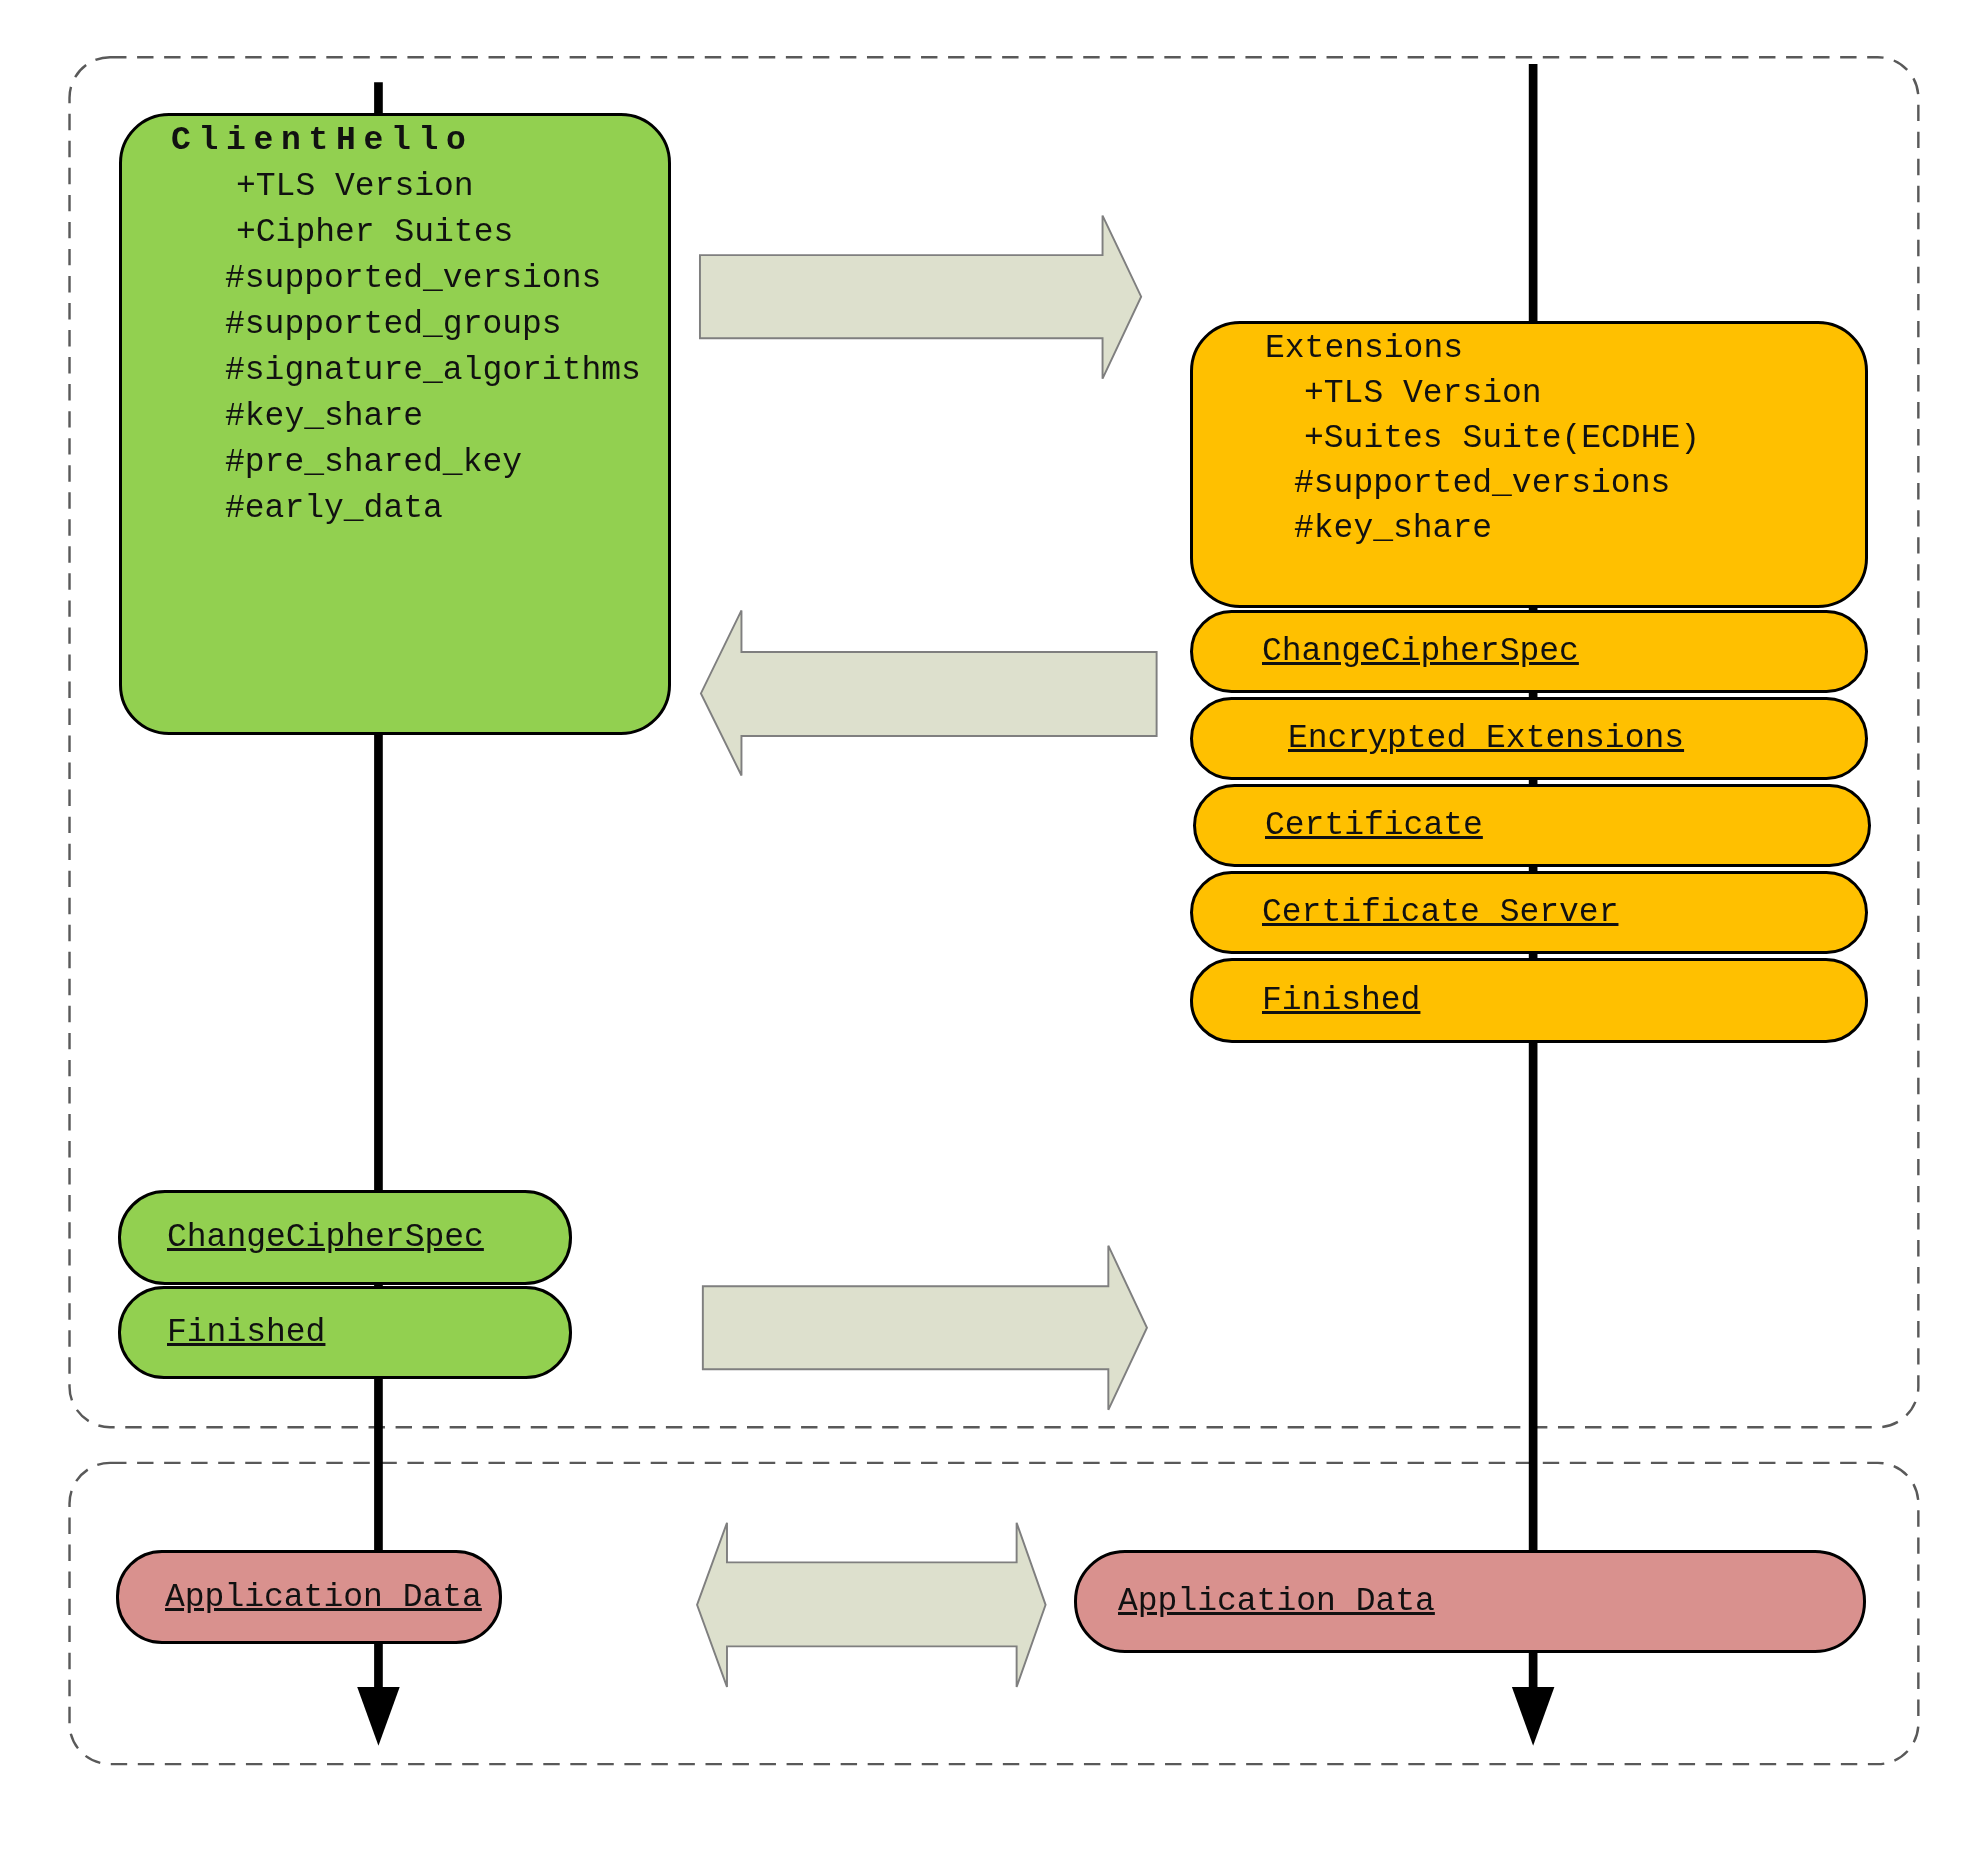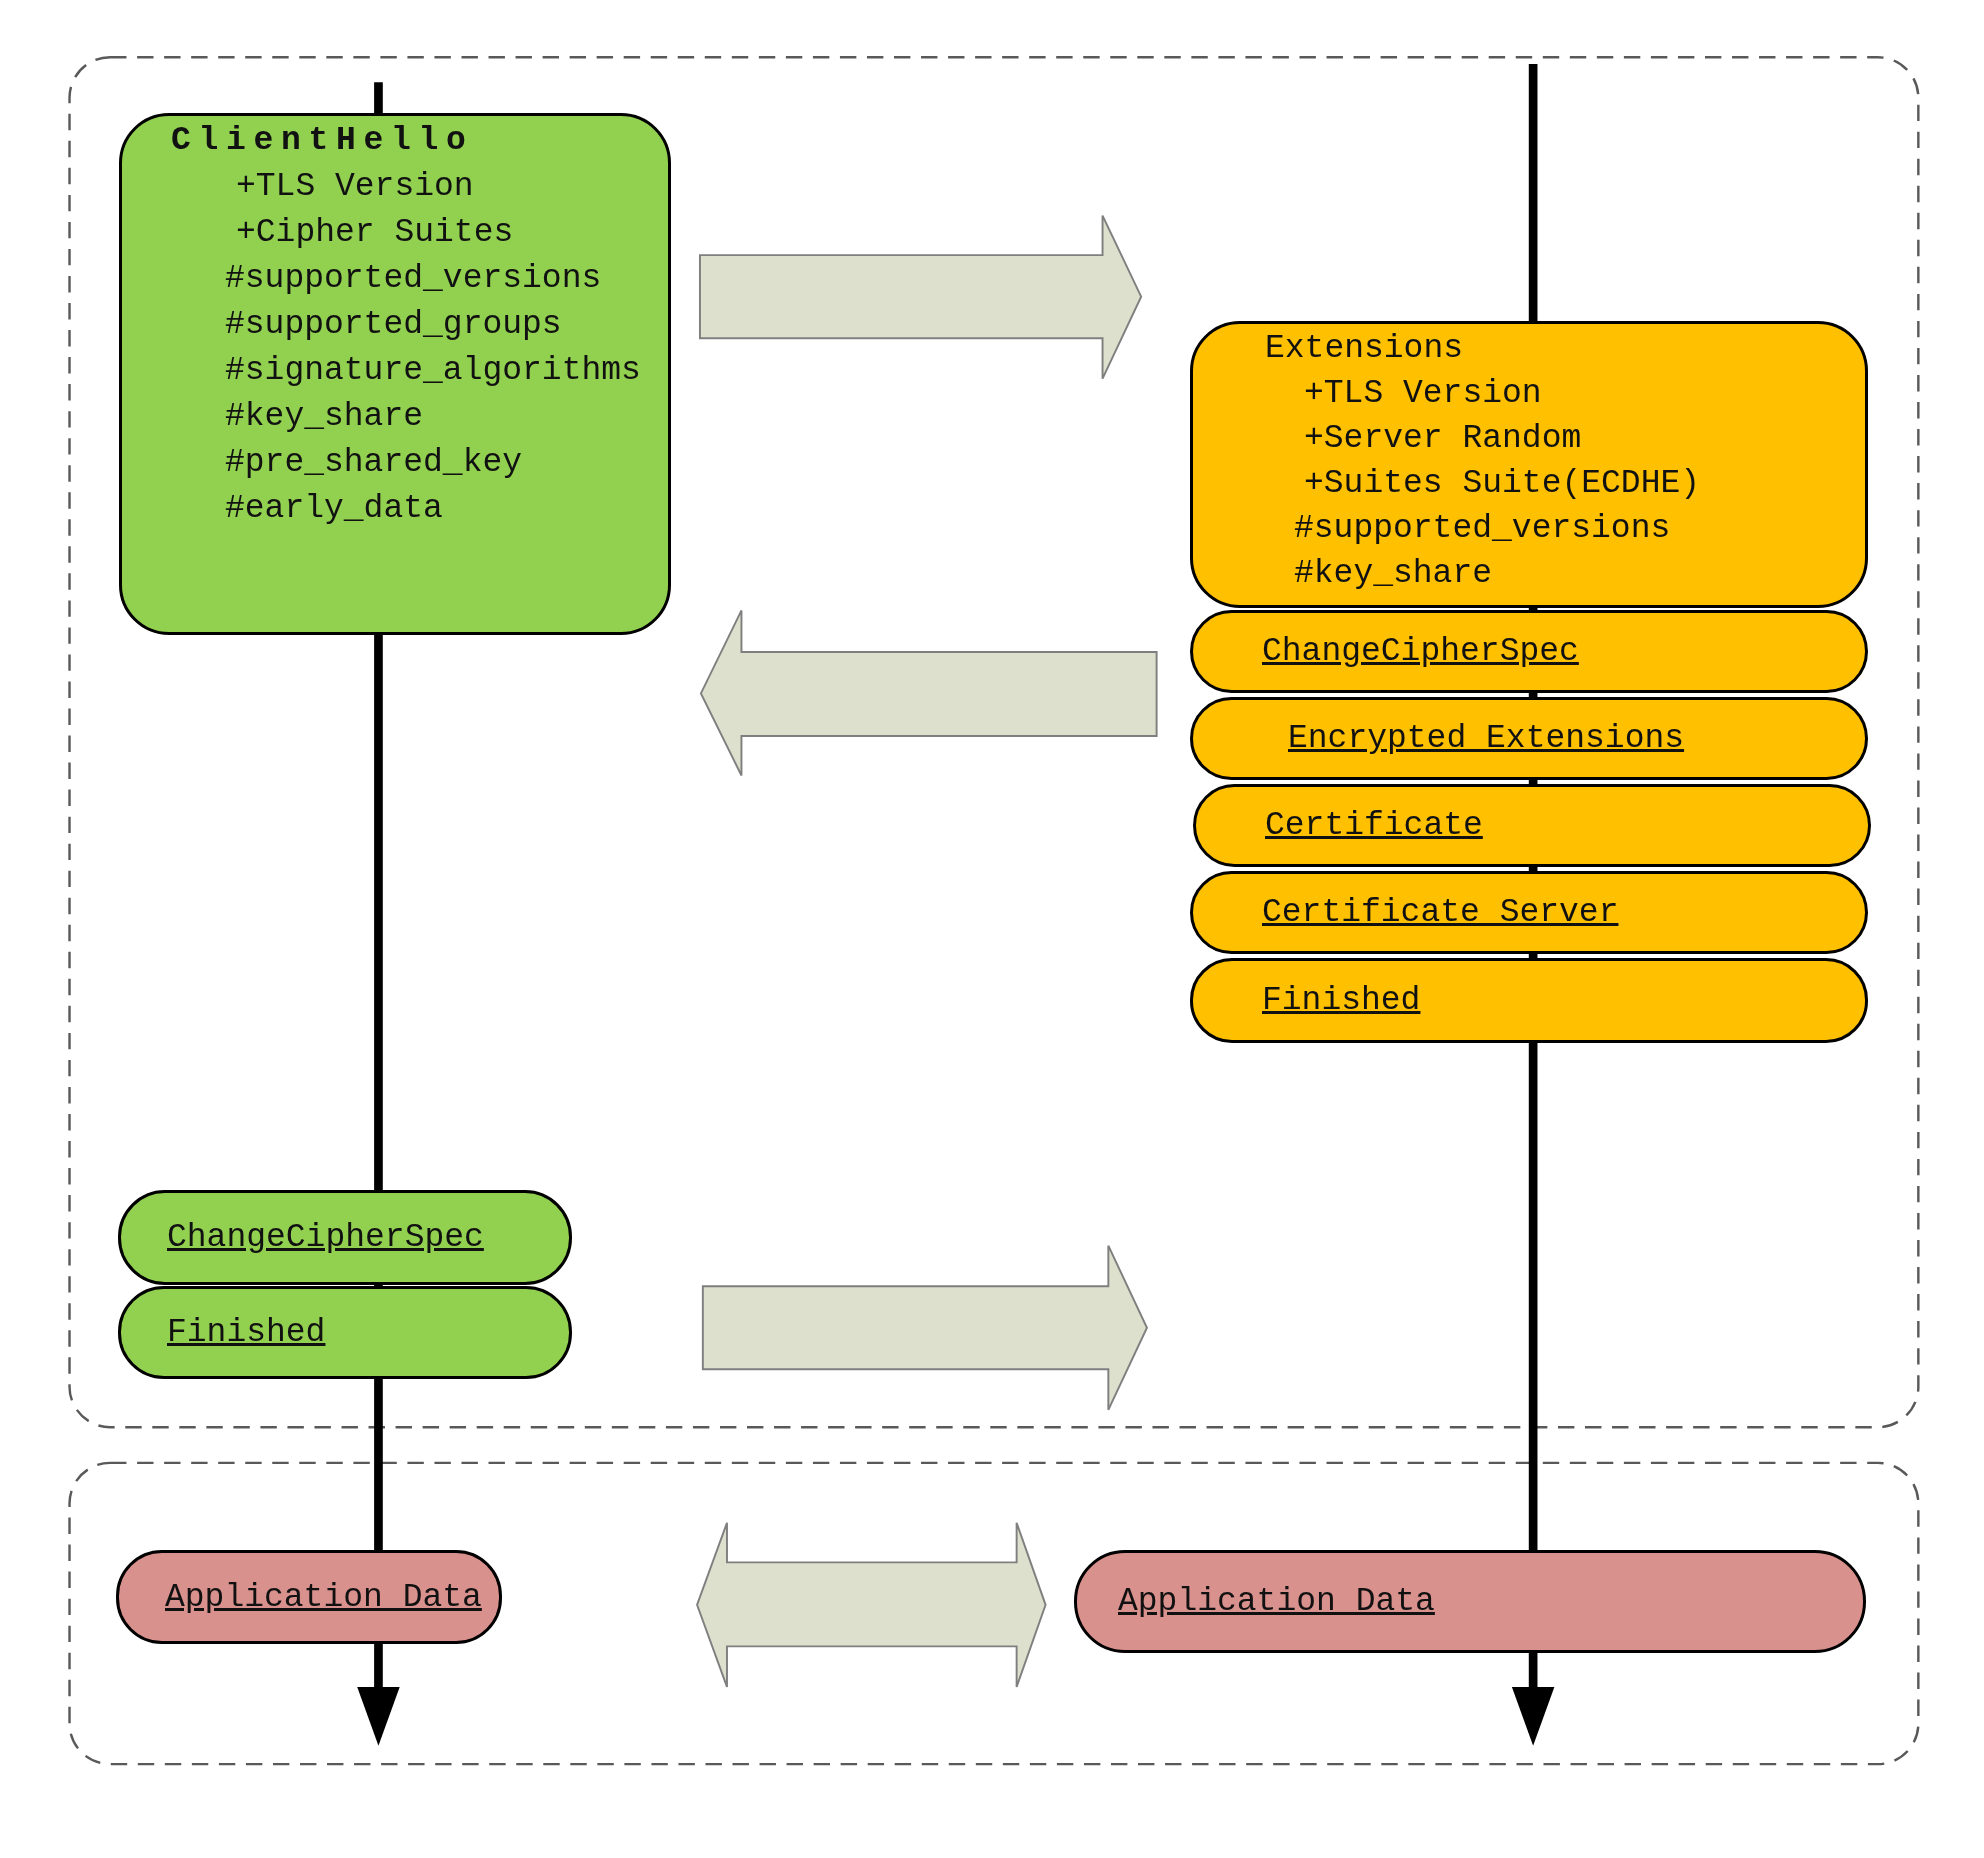--- a/index.html
+++ b/index.html
@@ -50,36 +50,35 @@
     <polygon points="370,1747 414,1747 392,1808" fill="var(--timeline,#000)"></polygon>
     <line x1="1588" y1="66" x2="1588" y2="1752" stroke="var(--timeline,#000)" stroke-width="9"></line>
     <polygon points="1566,1747 1610,1747 1588,1808" fill="var(--timeline,#000)"></polygon>
 
     <polygon points="725,264 1142,264 1142,223 1182,307 1142,392 1142,350 725,350" style="fill:var(--arrow-fill,#dde0cd)" stroke="var(--arrow-stroke,#7f7f7f)" stroke-width="2"></polygon>
     <polygon points="1198,675 768,675 768,632 726,718 768,803 768,762 1198,762" style="fill:var(--arrow-fill,#dde0cd)" stroke="var(--arrow-stroke,#7f7f7f)" stroke-width="2"></polygon>
     <polygon points="728,1332 1148,1332 1148,1290 1188,1375 1148,1460 1148,1418 728,1418" style="fill:var(--arrow-fill,#dde0cd)" stroke="var(--arrow-stroke,#7f7f7f)" stroke-width="2"></polygon>
     <polygon points="722,1662 753,1577 753,1618 1053,1618 1053,1577 1083,1662 1053,1747 1053,1705 753,1705 753,1747" style="fill:var(--arrow-fill,#dde0cd)" stroke="var(--arrow-stroke,#7f7f7f)" stroke-width="2"></polygon>
   </svg>
 
-  <div class="box fill-green multi client-hello" style="left:119px;top:113px;width:552px;height:522px;border-radius:50px;">
+  <div class="box fill-green multi client-hello" style="left:119px;top:113px;width:552px;height:622px;border-radius:50px;">
       <div class="line title">ClientHello</div>
       <div class="line plus">+TLS Version</div>
       <div class="line plus">+Cipher Suites</div>
       <div class="line hash">#supported_versions</div>
       <div class="line hash">#supported_groups</div>
       <div class="line hash">#signature_algorithms</div>
       <div class="line hash">#key_share</div>
       <div class="line hash">#pre_shared_key</div>
       <div class="line hash">#early_data</div>
     </div>
 
   <div class="box fill-orange multi server-hello" style="left:1190px;top:321px;width:678px;height:287px;border-radius:50px;">
       <div class="line title">Extensions</div>
       <div class="line plus">+TLS Version</div>
-      <div class="line plus">+Server Random</div>
       <div class="line plus">+Suites Suite(ECDHE)</div>
       <div class="line hash">#supported_versions</div>
       <div class="line hash">#key_share</div>
     </div>
 
   <div class="box fill-orange stadium" style="left:1190px;top:610px;width:678px;height:83px;border-radius:42px;">
     <span class="label" style="padding-left:69px;">ChangeCipherSpec</span>
   </div>
   <div class="box fill-orange stadium" style="left:1190px;top:697px;width:678px;height:83px;border-radius:42px;">
     <span class="label" style="padding-left:95px;">Encrypted Extensions</span>

